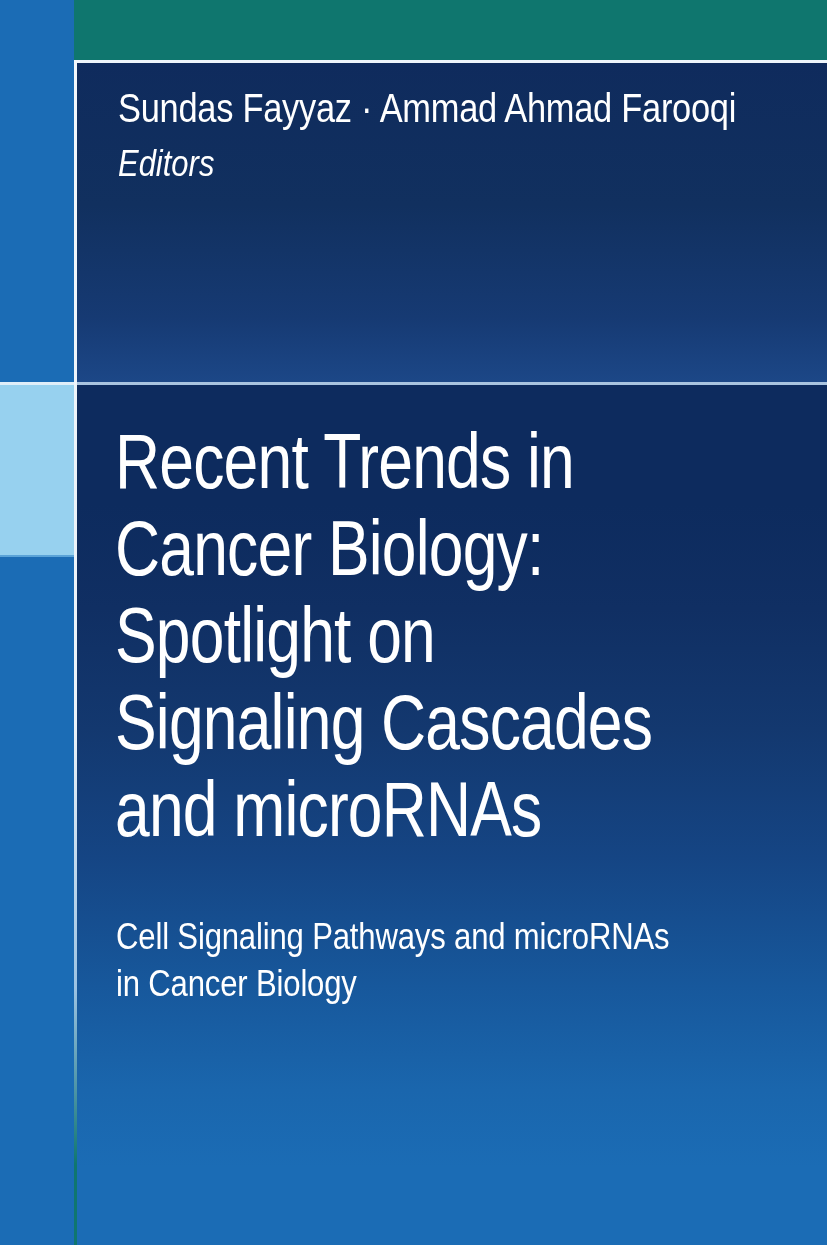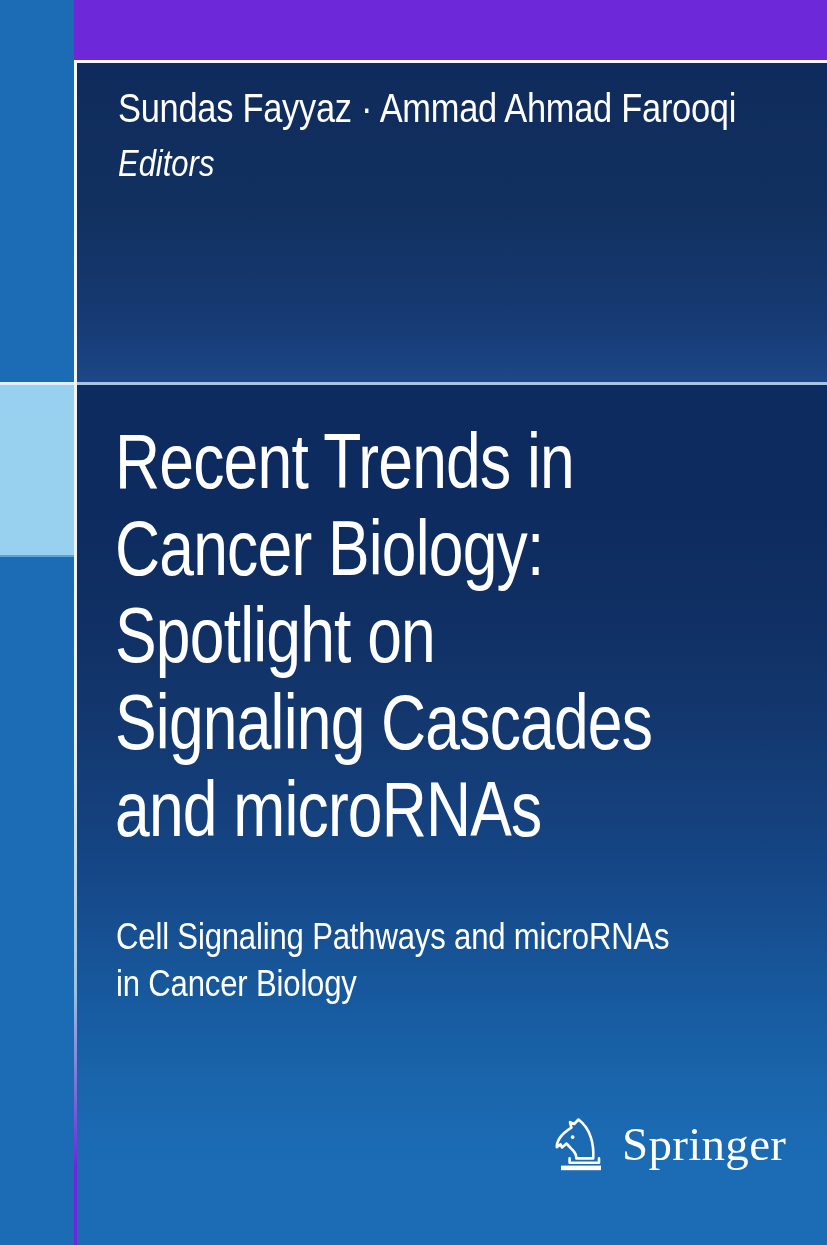--- a/index.html
+++ b/index.html
@@ -10,21 +10,21 @@
   body {
     font-family: "Liberation Sans", sans-serif;
   }
 
   
   .cover {
     position: relative;
     width: 827px;
     height: 1245px;
     overflow: hidden;
-    background: #6d28d9;
+    background: #0f766e;
   }
 
   
   .rail {
     position: absolute;
     left: 0;
     top: 0;
     width: 74px;
     height: 1245px;
     background: #1b6cb5;
@@ -233,37 +233,14 @@
     <span class="title-line">Spotlight on</span>
     <span class="title-line">Signaling Cascades</span>
     <span class="title-line">and microRNAs</span>
   </div>
 
   <div class="subtitle">
     <span class="subtitle-line">Cell Signaling Pathways and microRNAs</span>
     <span class="subtitle-line">in Cancer Biology</span>
   </div>
 
-  <div class="logo">
-    <span>
-      <svg class="logo-mark" viewBox="0 0 60 62" xmlns="http://www.w3.org/2000/svg" fill="none" stroke="#ffffff" stroke-width="2.6" stroke-linejoin="round" stroke-linecap="round">
-
-        <path d="M30.5 6.5 L26.2 11.0 L22.0 9.2 L23.4 14.6
-                 C19.0 17.4 14.2 21.0 11.6 25.2
-                 C9.4 28.8 8.6 31.8 8.8 34.2
-                 L12.6 31.4 L14.0 34.4 L18.6 30.6
-                 C20.6 33.2 23.2 35.4 25.2 37.6
-                 C27.6 40.2 28.4 42.6 28.4 45.4
-                 L45.2 45.4
-                 C45.6 39.0 45.0 31.2 43.0 24.8
-                 C41.0 18.4 37.2 11.6 30.5 6.5 Z"></path>
-
-        <path d="M24.6 22.2 a1.9 1.9 0 1 0 0.1 0 Z" fill="#ffffff" stroke="none"></path>
-
-        <path d="M21.6 45.4 L21.6 49.8 L51.0 49.8 L51.0 45.4"></path>
-
-        <rect x="13.0" y="52.6" width="40.0" height="4.6" fill="#ffffff" stroke="none"></rect>
-      </svg>
-    </span>
-    <span class="logo-word">Springer</span>
-  </div>
 
 </div>
 
 </body></html>

